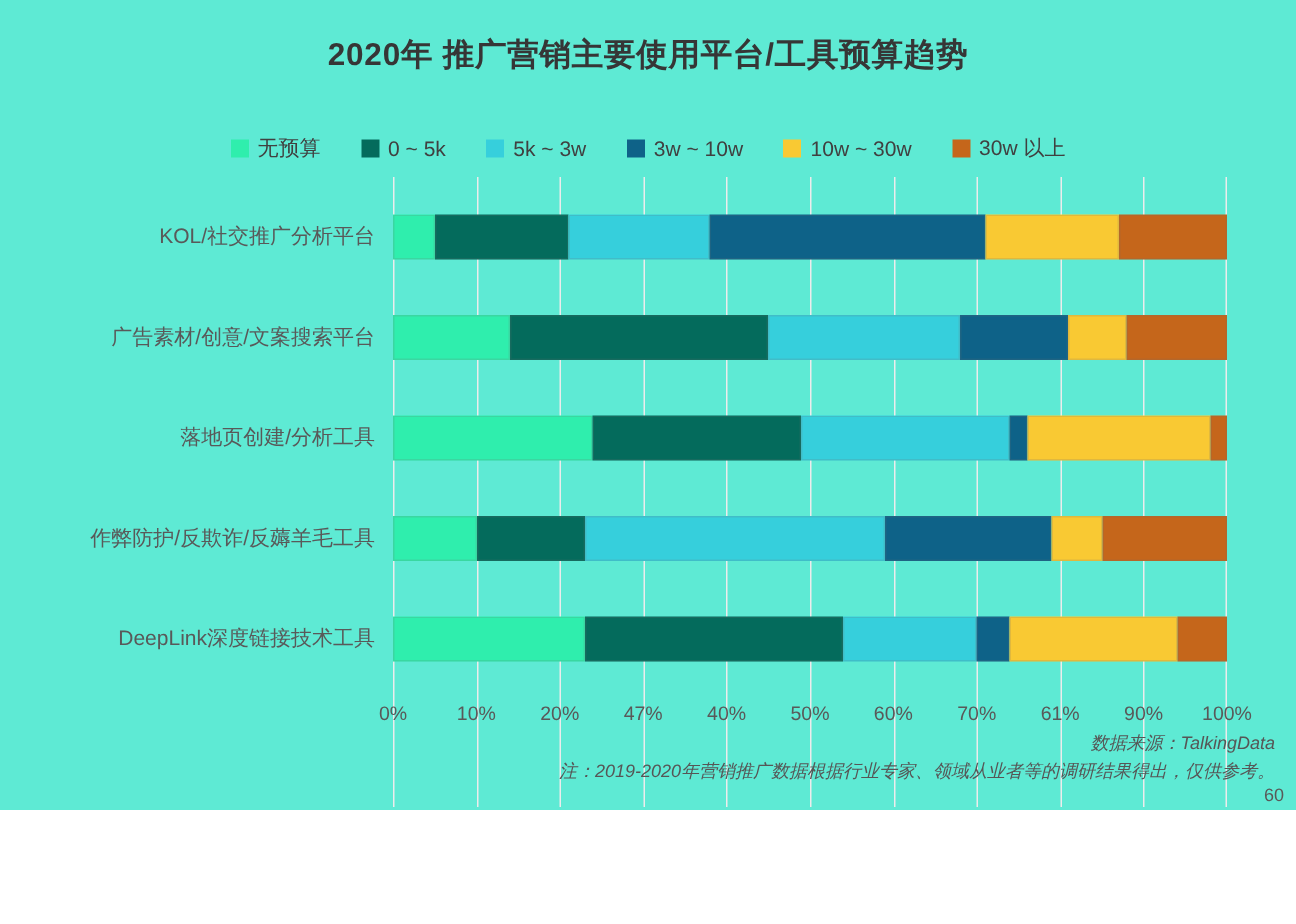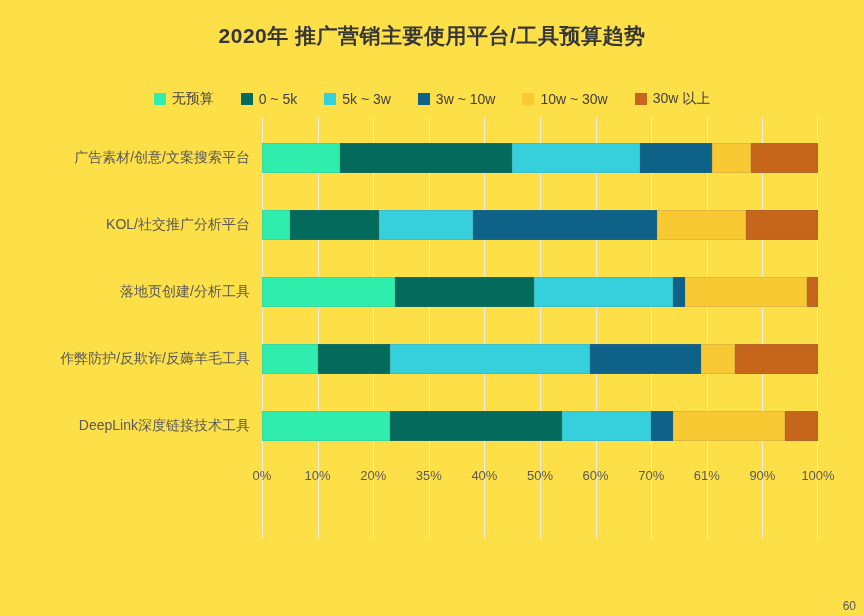--- a/index.html
+++ b/index.html
@@ -1,21 +1,21 @@
 <!DOCTYPE html>
 <html><head>
 <meta charset="utf-8">
 <style>
   * { margin: 0; padding: 0; box-sizing: border-box; }
   html, body { background: #ffffff; }
   .page {
     position: relative;
     width: 864px;
-    height: 616px;
-    background: #fde047;
+    height: 540px;
+    background: #5eead4;
     overflow: hidden;
     font-family: "Liberation Sans", "DejaVu Sans", sans-serif;
   }
   .title {
     margin-top: 22px;
     text-align: center;
     font-size: 21px;
     font-weight: 700;
     color: #363636;
     letter-spacing: 0.5px;
@@ -154,42 +154,42 @@
         <div class="gridline" style="left: calc(40% + 0px);"></div>
         <div class="gridline" style="left: calc(50% + 0px);"></div>
         <div class="gridline" style="left: calc(60% + 0px);"></div>
         <div class="gridline" style="left: calc(70% + 0px);"></div>
         <div class="gridline" style="left: calc(80% + 0px);"></div>
         <div class="gridline" style="left: calc(90% + 0px);"></div>
         <div class="gridline" style="left: calc(100% - 1px);"></div>
       </div>
     <div class="rows" id="rows">
         <div class="row">
+          <div class="cat-label">KOL/社交推广分析平台</div>
+          <div class="track">
+            <div class="seg" title="无预算 5%" style="width: 5%; background: rgb(47, 238, 173);"></div>
+            <div class="seg" title="0 ~ 5k 16%" style="width: 16%; background: rgb(4, 107, 92);"></div>
+            <div class="seg" title="5k ~ 3w 17%" style="width: 17%; background: rgb(54, 207, 220);"></div>
+            <div class="seg" title="3w ~ 10w 33%" style="width: 33%; background: rgb(14, 98, 136);"></div>
+            <div class="seg" title="10w ~ 30w 16%" style="width: 16%; background: rgb(249, 201, 51);"></div>
+            <div class="seg" title="30w 以上 13%" style="width: 13%; background: rgb(197, 102, 27);"></div>
+          </div>
+        </div>
+        <div class="row">
           <div class="cat-label">广告素材/创意/文案搜索平台</div>
           <div class="track">
             <div class="seg" title="无预算 14%" style="width: 14%; background: rgb(47, 238, 173);"></div>
             <div class="seg" title="0 ~ 5k 31%" style="width: 31%; background: rgb(4, 107, 92);"></div>
             <div class="seg" title="5k ~ 3w 23%" style="width: 23%; background: rgb(54, 207, 220);"></div>
             <div class="seg" title="3w ~ 10w 13%" style="width: 13%; background: rgb(14, 98, 136);"></div>
             <div class="seg" title="10w ~ 30w 7%" style="width: 7%; background: rgb(249, 201, 51);"></div>
             <div class="seg" title="30w 以上 12%" style="width: 12%; background: rgb(197, 102, 27);"></div>
           </div>
         </div>
         <div class="row">
-          <div class="cat-label">KOL/社交推广分析平台</div>
-          <div class="track">
-            <div class="seg" title="无预算 5%" style="width: 5%; background: rgb(47, 238, 173);"></div>
-            <div class="seg" title="0 ~ 5k 16%" style="width: 16%; background: rgb(4, 107, 92);"></div>
-            <div class="seg" title="5k ~ 3w 17%" style="width: 17%; background: rgb(54, 207, 220);"></div>
-            <div class="seg" title="3w ~ 10w 33%" style="width: 33%; background: rgb(14, 98, 136);"></div>
-            <div class="seg" title="10w ~ 30w 16%" style="width: 16%; background: rgb(249, 201, 51);"></div>
-            <div class="seg" title="30w 以上 13%" style="width: 13%; background: rgb(197, 102, 27);"></div>
-          </div>
-        </div>
-        <div class="row">
           <div class="cat-label">落地页创建/分析工具</div>
           <div class="track">
             <div class="seg" title="无预算 24%" style="width: 24%; background: rgb(47, 238, 173);"></div>
             <div class="seg" title="0 ~ 5k 25%" style="width: 25%; background: rgb(4, 107, 92);"></div>
             <div class="seg" title="5k ~ 3w 25%" style="width: 25%; background: rgb(54, 207, 220);"></div>
             <div class="seg" title="3w ~ 10w 2%" style="width: 2%; background: rgb(14, 98, 136);"></div>
             <div class="seg" title="10w ~ 30w 22%" style="width: 22%; background: rgb(249, 201, 51);"></div>
             <div class="seg" title="30w 以上 2%" style="width: 2%; background: rgb(197, 102, 27);"></div>
           </div>
         </div>
@@ -213,27 +213,31 @@
             <div class="seg" title="3w ~ 10w 4%" style="width: 4%; background: rgb(14, 98, 136);"></div>
             <div class="seg" title="10w ~ 30w 20%" style="width: 20%; background: rgb(249, 201, 51);"></div>
             <div class="seg" title="30w 以上 6%" style="width: 6%; background: rgb(197, 102, 27);"></div>
           </div>
         </div>
       </div>
     <div class="axis" id="axis">
         <span class="tick-label" style="left: 0%;">0%</span>
         <span class="tick-label" style="left: 10%;">10%</span>
         <span class="tick-label" style="left: 20%;">20%</span>
-        <span class="tick-label" style="left: 30%;">35%</span>
+        <span class="tick-label" style="left: 30%;">47%</span>
         <span class="tick-label" style="left: 40%;">40%</span>
         <span class="tick-label" style="left: 50%;">50%</span>
         <span class="tick-label" style="left: 60%;">60%</span>
         <span class="tick-label" style="left: 70%;">70%</span>
         <span class="tick-label" style="left: 80%;">61%</span>
         <span class="tick-label" style="left: 90%;">90%</span>
         <span class="tick-label" style="left: 100%;">100%</span>
       </div>
   </div>
 
+  <div class="footer">
+    <div>数据来源：TalkingData</div>
+    <div>注：2019-2020年营销推广数据根据行业专家、领域从业者等的调研结果得出，仅供参考。</div>
+  </div>
 
   <div class="page-num">60</div>
 
 </div>
 
 </body></html>

